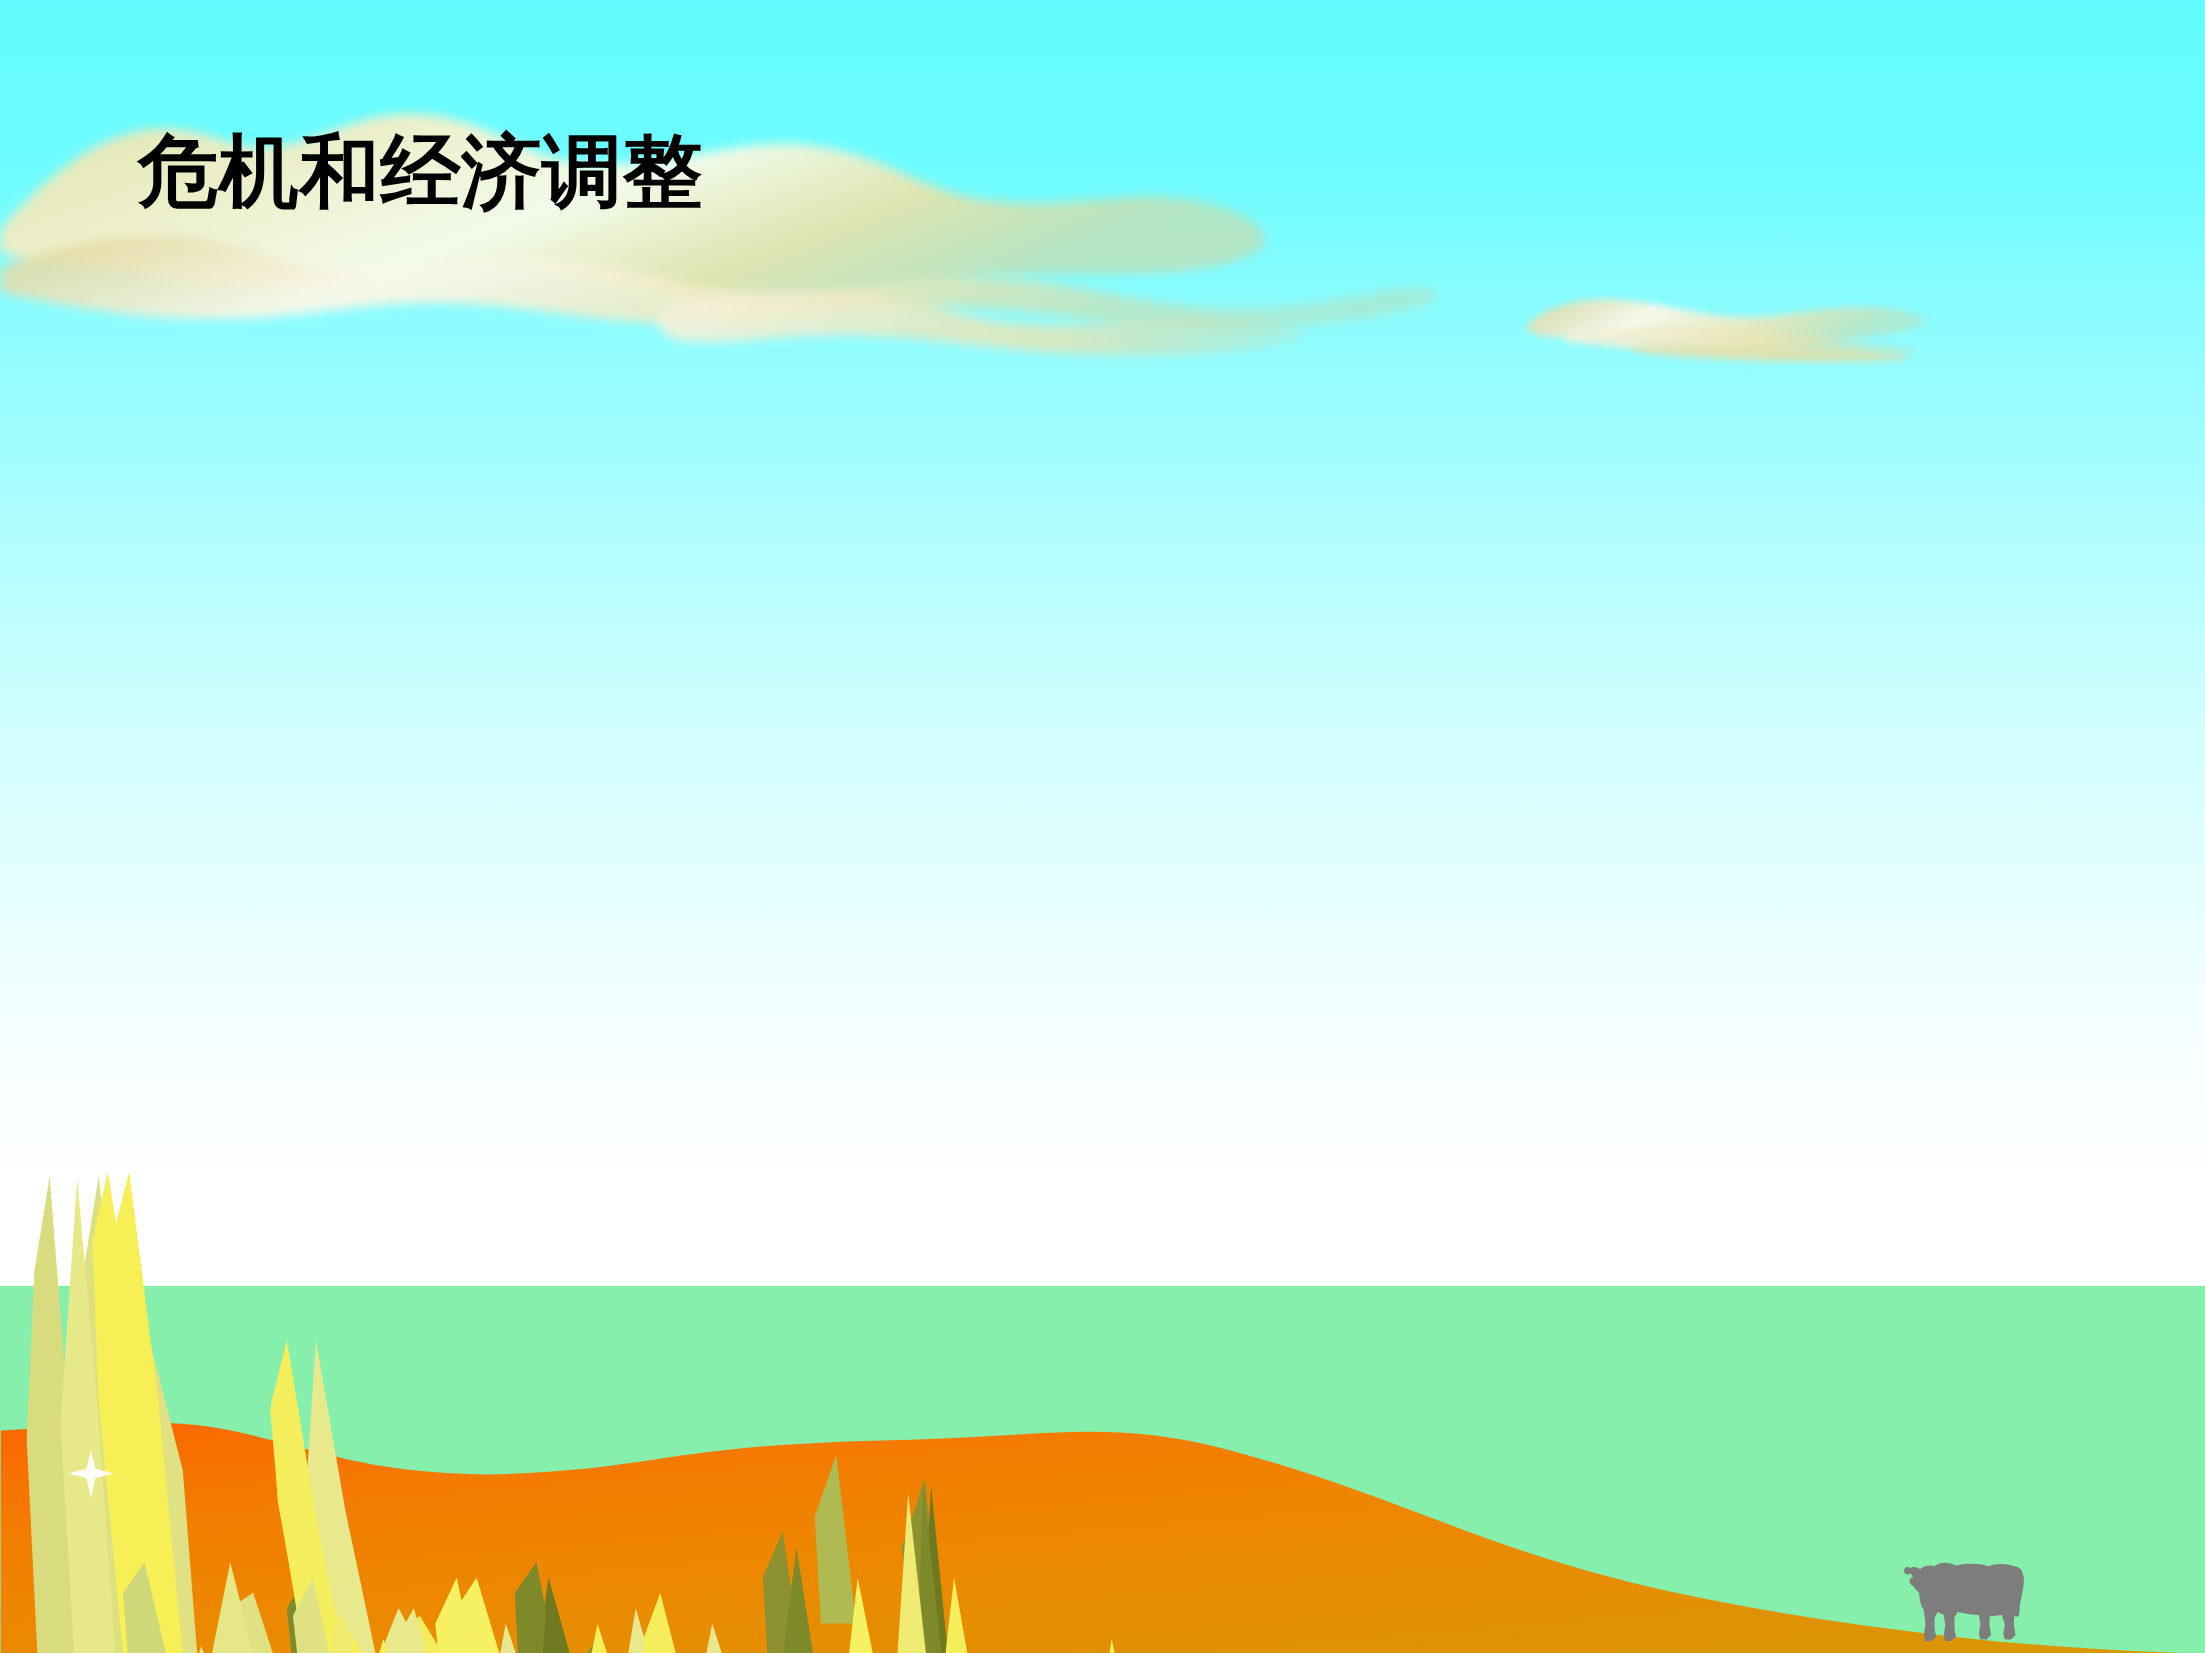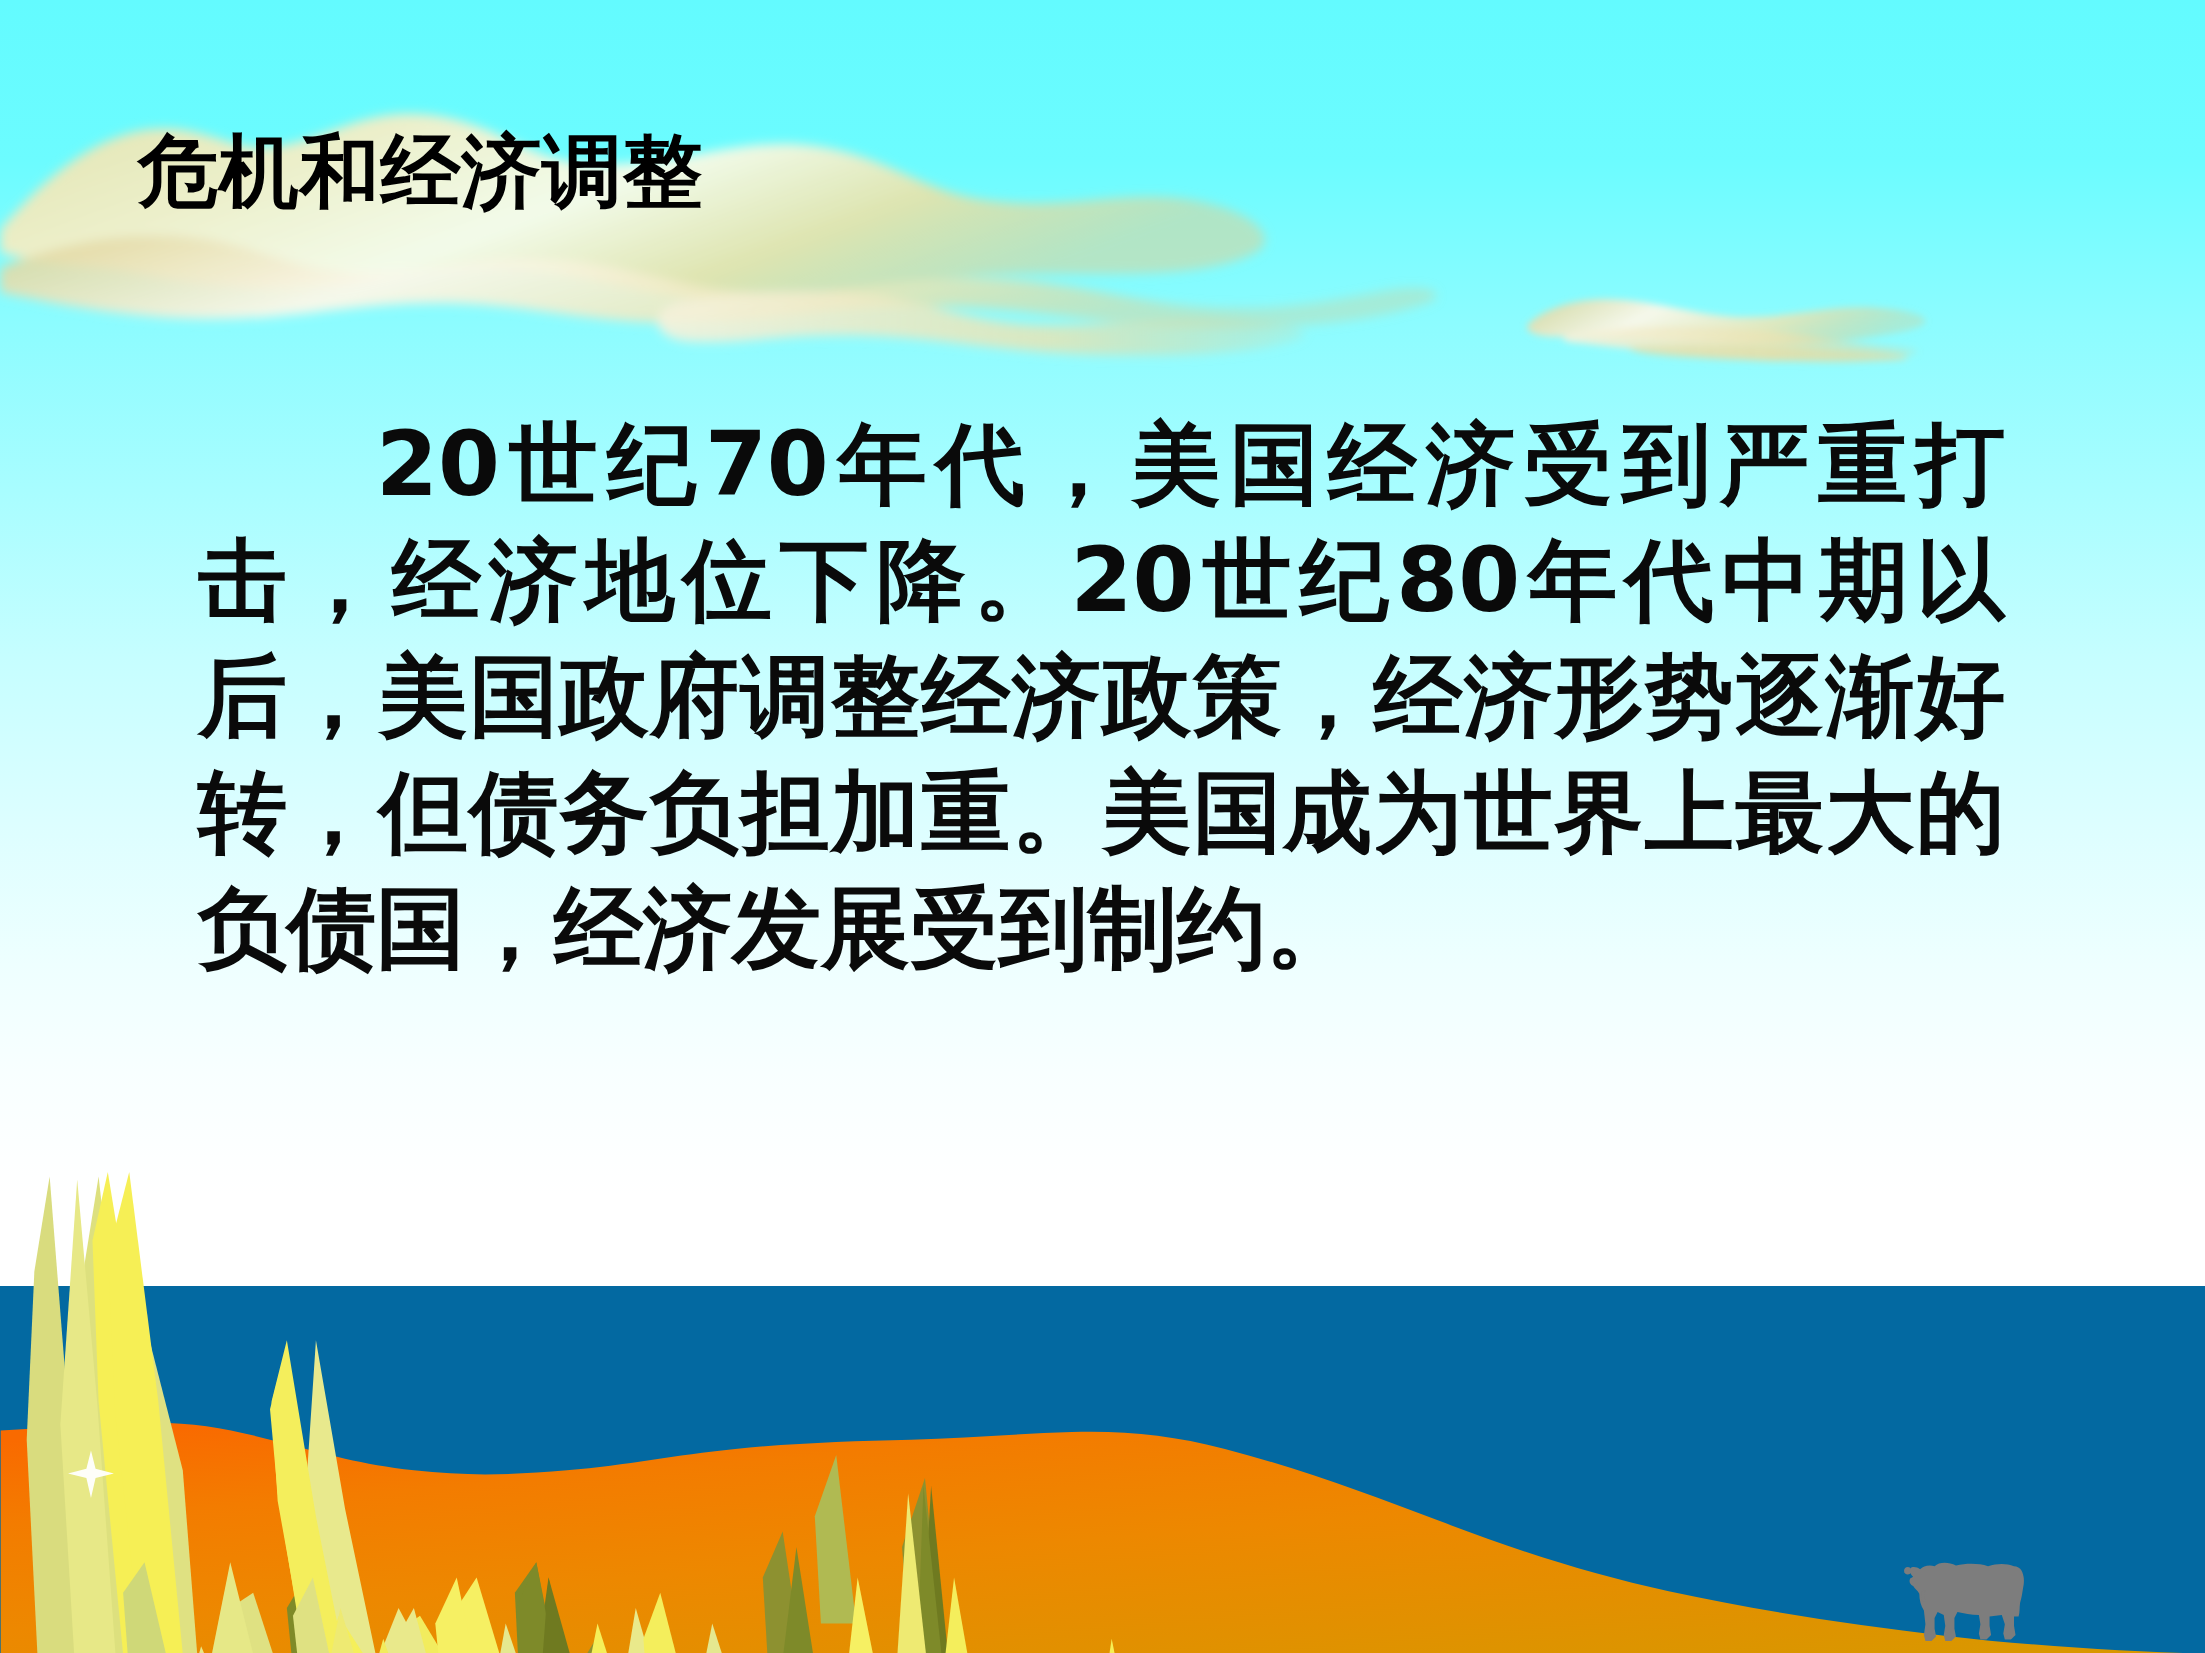--- a/index.html
+++ b/index.html
@@ -7,21 +7,21 @@
     margin: 0;
     padding: 0;
     background: #ffffff;
   }
   #slide {
     position: relative;
     width: 2205px;
     height: 1654px;
     overflow: hidden;
     font-family: "DejaVu Sans", "Liberation Sans", sans-serif;
-    background: #0369a1;
+    background: #86efac;
   }
 
   
   .sky {
     position: absolute;
     left: 0; top: 0;
     width: 2205px;
     height: 1286px;
     background: linear-gradient(to bottom,
         #63fbff 0px,
@@ -275,16 +275,15 @@
                  C24,82 20,80 18,76
                  C14,74 12,70 14,66 Z"></path>
         <path d="M14,52 C10,50 6,52 6,56 C6,60 10,62 14,60 Z"></path>
         <path d="M30,82 C28,86 28,92 30,96 L34,96 C32,90 32,86 34,82 Z"></path>
       </g>
     </svg>
   </div>
 
   <div class="title">危机和经济调整</div>
 
-  <div class="body-text">20世纪70年代，美国经济受到严重打击，经济地位下降。20世纪80年代中期以后，美国政府调整经济政策，经济形势逐渐好转，但债务负担加重。美国成为世界上最大的负债国，经济发展受到制约。</div>
 
 </div>
 
 
 </body></html>

